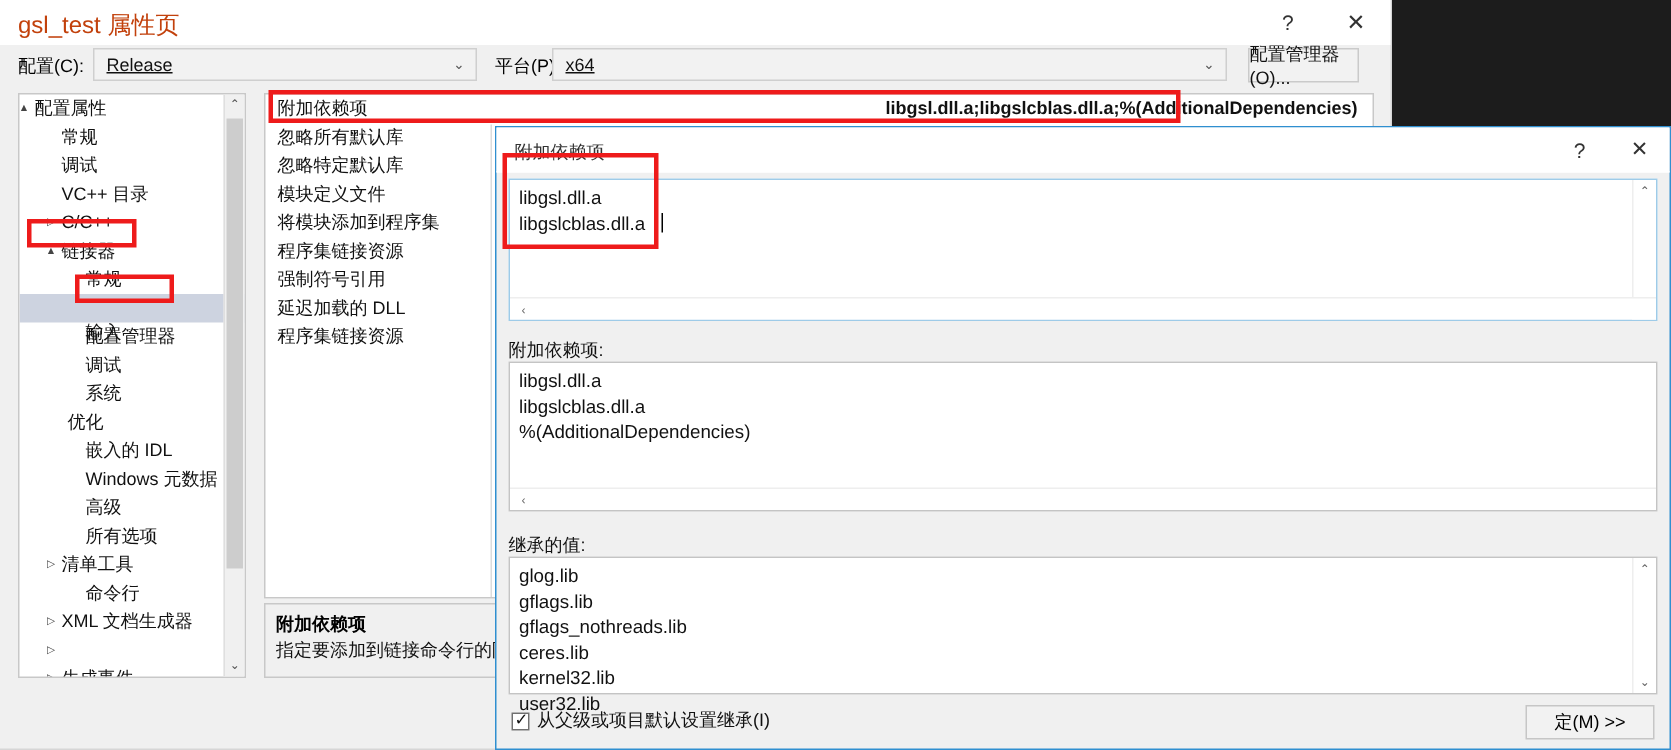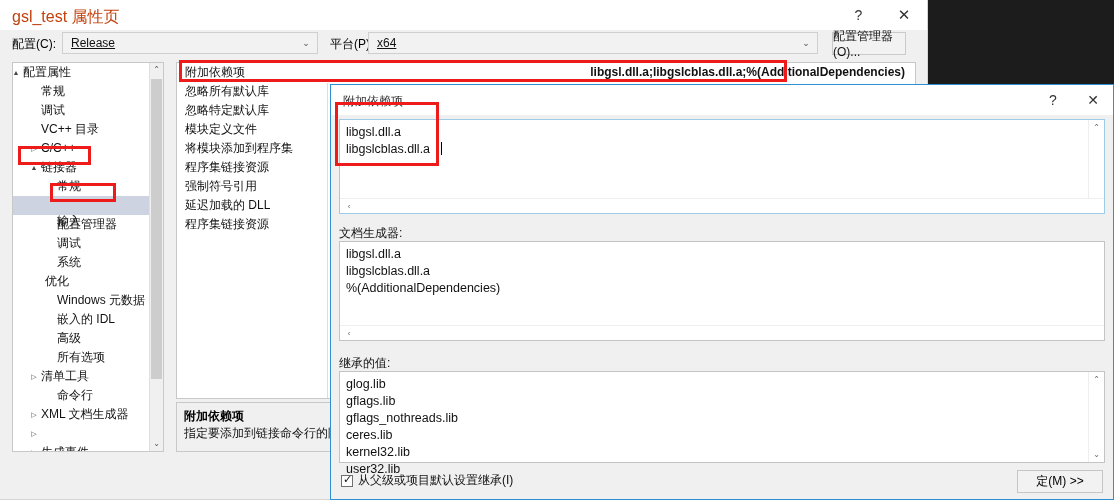--- a/index.html
+++ b/index.html
@@ -203,25 +203,25 @@
         <div class="tnode">
           <span class="arrow" style="left: 31px;"></span>
           <span class="tlabel" style="left: 44px;">系统</span>
         </div>
         <div class="tnode">
           <span class="arrow" style="left: 31px;"></span>
           <span class="tlabel" style="left: 32px;">优化</span>
         </div>
         <div class="tnode">
           <span class="arrow" style="left: 31px;"></span>
+          <span class="tlabel" style="left: 44px;">嵌入的 IDL</span>
+        </div>
+        <div class="tnode">
+          <span class="arrow" style="left: 31px;"></span>
           <span class="tlabel" style="left: 44px;">Windows 元数据</span>
-        </div>
-        <div class="tnode">
-          <span class="arrow" style="left: 31px;"></span>
-          <span class="tlabel" style="left: 44px;">嵌入的 IDL</span>
         </div>
         <div class="tnode">
           <span class="arrow" style="left: 31px;"></span>
           <span class="tlabel" style="left: 44px;">高级</span>
         </div>
         <div class="tnode">
           <span class="arrow" style="left: 31px;"></span>
           <span class="tlabel" style="left: 44px;">所有选项</span>
         </div>
         <div class="tnode">
@@ -320,21 +320,21 @@
     <span class="caret" style="position:absolute; left:101px; top:22px;"></span>
     <div class="vsb">
       <div class="a">⌃</div>
       <div class="a dn">⌄</div>
     </div>
     <div class="hsb">
       <div class="a">‹</div>
     </div>
   </div>
 
-  <div class="seclabel" style="left:8px; top:140px;">文档生成器:</div>
+  <div class="seclabel" style="left:8px; top:140px;">附加依赖项:</div>
   <div class="secbox" style="left:8px; top:156px; width:766px; height:100px;">
     <div class="stext">libgsl.dll.a
 libgslcblas.dll.a
 %(AdditionalDependencies)</div>
     <div class="hsb">
       <div class="a">‹</div>
     </div>
   </div>
 
   <div class="seclabel" style="left:8px; top:270px;">继承的值:</div>

